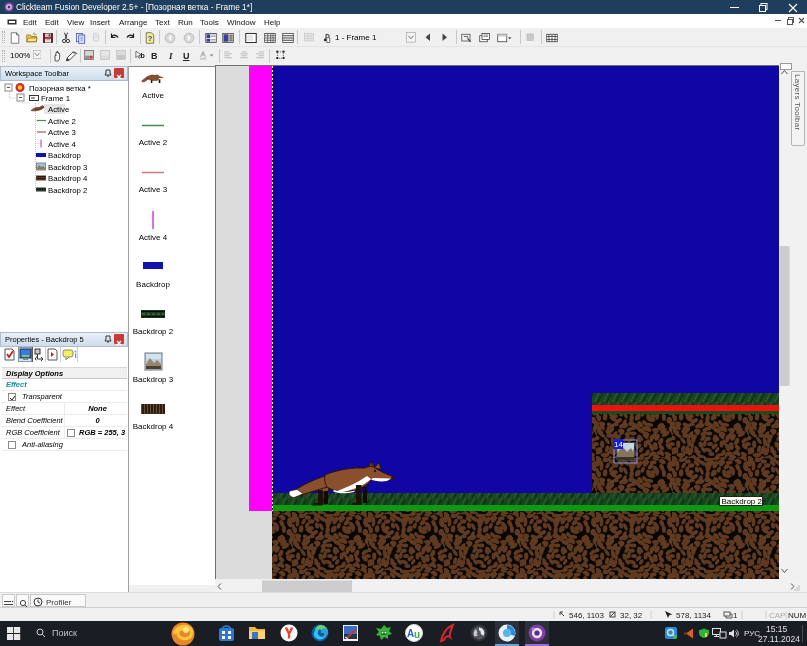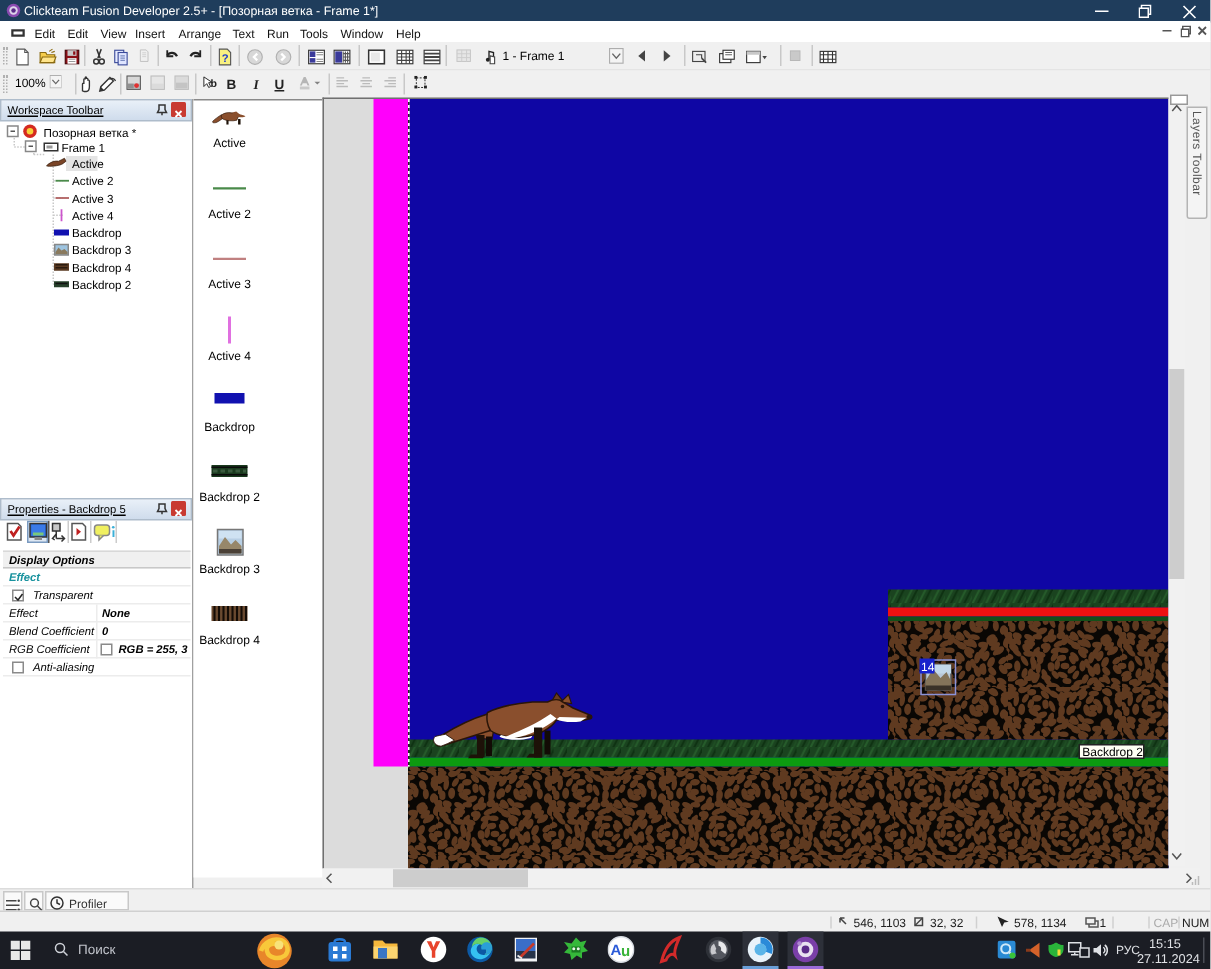--- a/index.html
+++ b/index.html
@@ -15,26 +15,26 @@
 
 #tb1 { left:0; top:28px; width:807px; height:19px; background:#f0f0f0; border-bottom:1px solid #e4e4e4; }
 #tb2 { left:0; top:47px; width:807px; height:18px; background:#f0f0f0; }
 .sep { position:absolute; width:1px; height:14px; background:#c8c8c8; top:2px; }
 .ti { position:absolute; top:4px; }
 .ti2 { position:absolute; top:3px; }
 .tt2 { position:absolute; top:4px; font-size:9px; color:#222; }
 .grip { position:absolute; top:3px; width:3px; height:12px; border-left:1px dotted #b0b0b0; border-right:1px dotted #b0b0b0; }
 
 #wsp { left:0; top:66px; width:129px; height:266px; background:#fff; border-right:1px solid #a0a0a0; }
-.phead { height:15px; background:linear-gradient(#e9f0f8,#cfdcec); border:1px solid #aebccb; font-size:7.5px; color:#000; padding-left:4px; line-height:14px;text-decoration:underline; }
+.phead { height:15px; background:linear-gradient(#e9f0f8,#cfdcec); border:1px solid #aebccb; font-size:7.5px; color:#000; padding-left:4px; line-height:14px; }
 #props { left:0; top:332px; width:129px; height:260px; background:#fff; border-right:1px solid #a0a0a0; }
 #pgrid { position:absolute; left:2px; top:35px; width:125px; height:85px; font-size:7.5px; color:#000;font-style:italic; }
 .prow { position:absolute; left:0; width:125px; height:12px; line-height:12px; border-bottom:1px solid #ececec; }
 .phdr { background:#f0f0f0; border-top:1px solid #d8d8d8; border-bottom:1px solid #c8c8c8; }
-.pval { position:absolute; left:62px; top:0; width:63px; height:12px; border-left:1px solid #ececec; padding-left:3px; white-space:nowrap; overflow:hidden; }
+.pval { position:absolute; left:62px; top:0; width:63px; height:12px; border-left:1px solid #ececec; padding-left:3px; white-space:nowrap; overflow:hidden;text-align:center; }
 .cb { position:absolute; top:2px; width:8px; height:8px; background:#fff; border:1px solid #8a8a8a; }
 #pdesc { position:absolute; left:0px; top:213px; width:128px; height:46px; background:#f4f4f4; border-top:1px solid #c8c8c8; font-size:7.5px; color:#222; padding:3px 0 0 5px; line-height:11px; white-space:nowrap; }
 
 #objlist { left:129px; top:66px; width:86px; height:519px; background:#fff; border-top:1px solid #898989; }
 
 #canvas { left:215px; top:65px; width:564px; height:514px; background:#dcdcdc; border-left:1px solid #707070; border-top:1px solid #707070; overflow:hidden; }
 
 #vscroll { left:779px; top:66px; width:11px; height:511px; background:#f0f0f0; }
 #hscroll { left:215px; top:579px; width:585px; height:13px; background:#f0f0f0; }
 #layerstab { left:790px; top:62px; width:17px; height:530px; background:#f0f0f0; }

